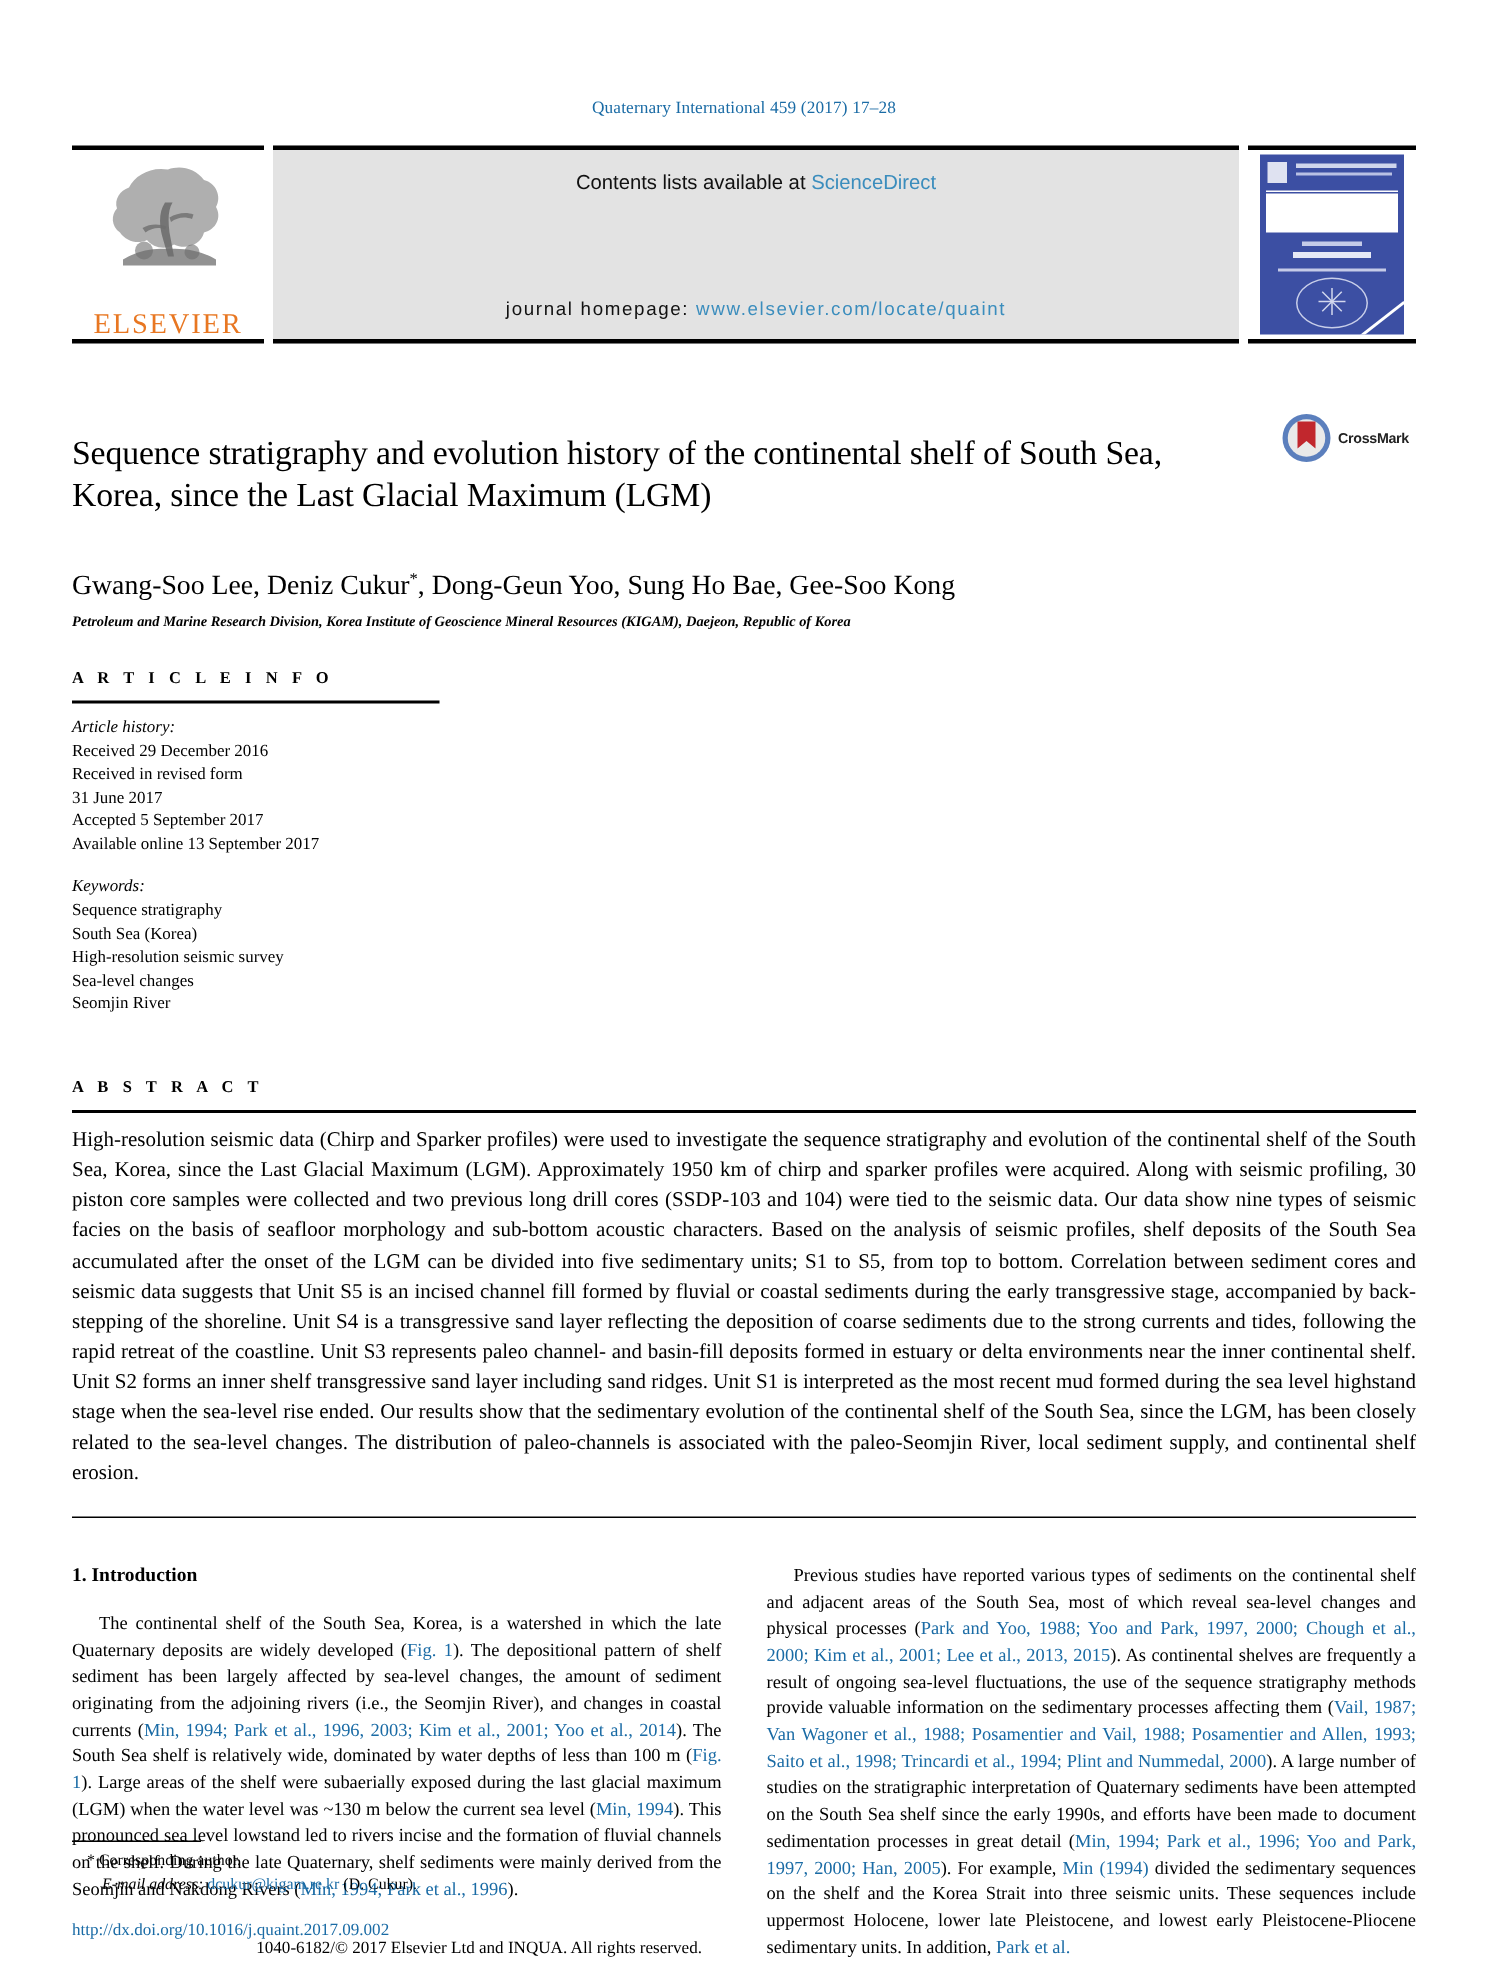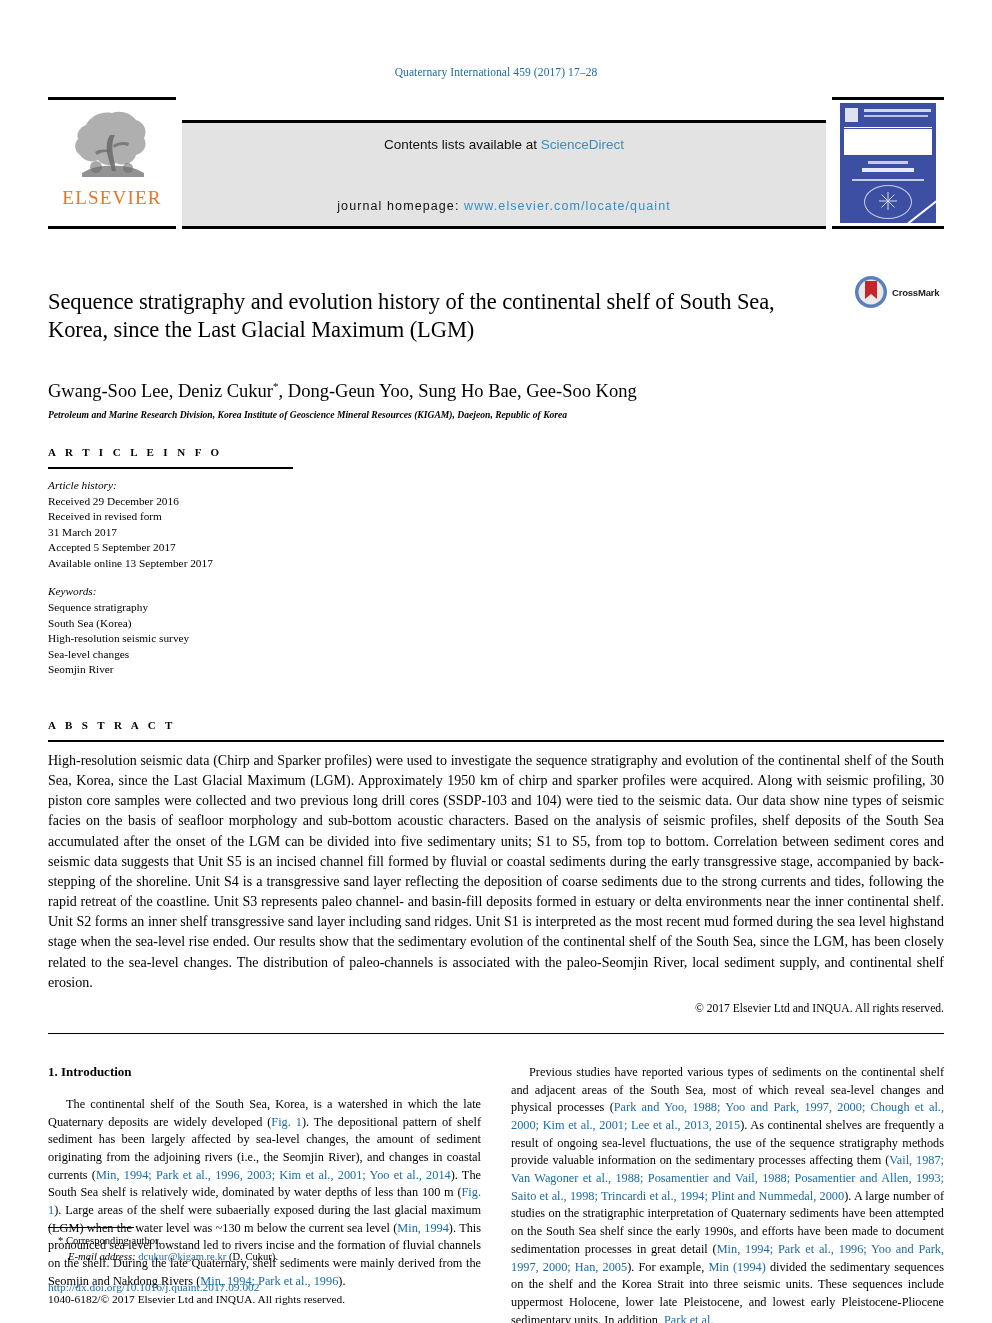--- a/index.html
+++ b/index.html
@@ -41,21 +41,21 @@
     height: 132px;
   }
   .elsevier-block {
     width: 128px;
     flex: 0 0 128px;
     border-top: 3px solid #000;
     border-bottom: 3px solid #000;
     display: flex;
     flex-direction: column;
     align-items: center;
-    justify-content: flex-start;
+    justify-content: space-between;
     box-sizing: border-box;
     padding-top: 5px;
   }
   .elsevier-tree {
     width: 92px;
     height: 82px;
     position: relative;
   }
   .elsevier-word {
     color: #e87722;
@@ -71,21 +71,20 @@
     border-top: 3px solid #000;
     border-bottom: 3px solid #000;
     margin-left: 6px;
     margin-right: 6px;
     box-sizing: border-box;
     display: flex;
     flex-direction: column;
     align-items: center;
     justify-content: space-between;
     padding: 14px 0 13px 0;
-    margin-top: 23px;
   }
   .contents-line {
     font-size: 13.5px;
     font-family: "Liberation Sans", sans-serif;
     color: #111;
   }
   .contents-line .sd {
     color: #3b8dbd;
   }
   .journal-name {
@@ -345,20 +344,21 @@
   }
   .doi-link {
     font-family: "Liberation Serif", serif;
     font-size: 11.4px;
     color: #1a6ba5;
   }
   .issn-line {
     font-family: "Liberation Serif", serif;
     font-size: 11.4px;
     color: #000;
+    text-align: right;
   }
 </style>
 </head>
 <body>
 
 <div class="page">
 
   <div class="running-head">Quaternary International 459 (2017) 17–28</div>
 
   <div class="masthead">
@@ -438,40 +438,39 @@
 
   <div class="info-abstract">
 
     <div class="col-info">
       <div class="sec-head">A R T I C L E   I N F O</div>
       <div class="rule"></div>
       <div class="info-block">
         <div class="it">Article history:</div>
         <div>Received 29 December 2016</div>
         <div>Received in revised form</div>
-        <div>31 March 2017</div>
+        <div>31 June 2017</div>
         <div>Accepted 5 September 2017</div>
         <div>Available online 13 September 2017</div>
       </div>
       <div class="info-gap"></div>
       <div class="info-block">
         <div class="it">Keywords:</div>
         <div>Sequence stratigraphy</div>
         <div>South Sea (Korea)</div>
         <div>High-resolution seismic survey</div>
         <div>Sea-level changes</div>
         <div>Seomjin River</div>
       </div>
     </div>
 
     <div class="col-abstract">
       <div class="sec-head">A B S T R A C T</div>
       <div class="rule"></div>
       <div class="abstract-body">High-resolution seismic data (Chirp and Sparker profiles) were used to investigate the sequence stratigraphy and evolution of the continental shelf of the South Sea, Korea, since the Last Glacial Maximum (LGM). Approximately 1950 km of chirp and sparker profiles were acquired. Along with seismic profiling, 30 piston core samples were collected and two previous long drill cores (SSDP-103 and 104) were tied to the seismic data. Our data show nine types of seismic facies on the basis of seafloor morphology and sub-bottom acoustic characters. Based on the analysis of seismic profiles, shelf deposits of the South Sea accumulated after the onset of the LGM can be divided into five sedimentary units; S1 to S5, from top to bottom. Correlation between sediment cores and seismic data suggests that Unit S5 is an incised channel fill formed by fluvial or coastal sediments during the early transgressive stage, accompanied by back-stepping of the shoreline. Unit S4 is a transgressive sand layer reflecting the deposition of coarse sediments due to the strong currents and tides, following the rapid retreat of the coastline. Unit S3 represents paleo channel- and basin-fill deposits formed in estuary or delta environments near the inner continental shelf. Unit S2 forms an inner shelf transgressive sand layer including sand ridges. Unit S1 is interpreted as the most recent mud formed during the sea level highstand stage when the sea-level rise ended. Our results show that the sedimentary evolution of the continental shelf of the South Sea, since the LGM, has been closely related to the sea-level changes. The distribution of paleo-channels is associated with the paleo-Seomjin River, local sediment supply, and continental shelf erosion.</div>
-      <div class="copyright">© 2017 Elsevier Ltd and INQUA. All rights reserved.</div>
       <div class="abstract-rule-bottom"></div>
     </div>
   </div>
 
   <div class="body-cols">
 
     <div class="bcol">
       <div class="h2">1.  Introduction</div>
       <p class="para"><span>The continental shelf of the South Sea, Korea, is a watershed in which the late Quaternary deposits are widely developed (</span><span class="ref">Fig. 1</span><span>). The depositional pattern of shelf sediment has been largely affected by sea-level changes, the amount of sediment originating from the adjoining rivers (i.e., the Seomjin River), and changes in coastal currents (</span><span class="ref">Min, 1994; Park et al., 1996, 2003; Kim et al., 2001; Yoo et al., 2014</span><span>). The South Sea shelf is relatively wide, dominated by water depths of less than 100 m (</span><span class="ref">Fig. 1</span><span>). Large areas of the shelf were subaerially exposed during the last glacial maximum (LGM) when the water level was ~130 m below the current sea level (</span><span class="ref">Min, 1994</span><span>). This pronounced sea level lowstand led to rivers incise and the formation of fluvial channels on the shelf. During the late Quaternary, shelf sediments were mainly derived from the Seomjin and Nakdong Rivers (</span><span class="ref">Min, 1994; Park et al., 1996</span><span>).</span></p>
     </div>

